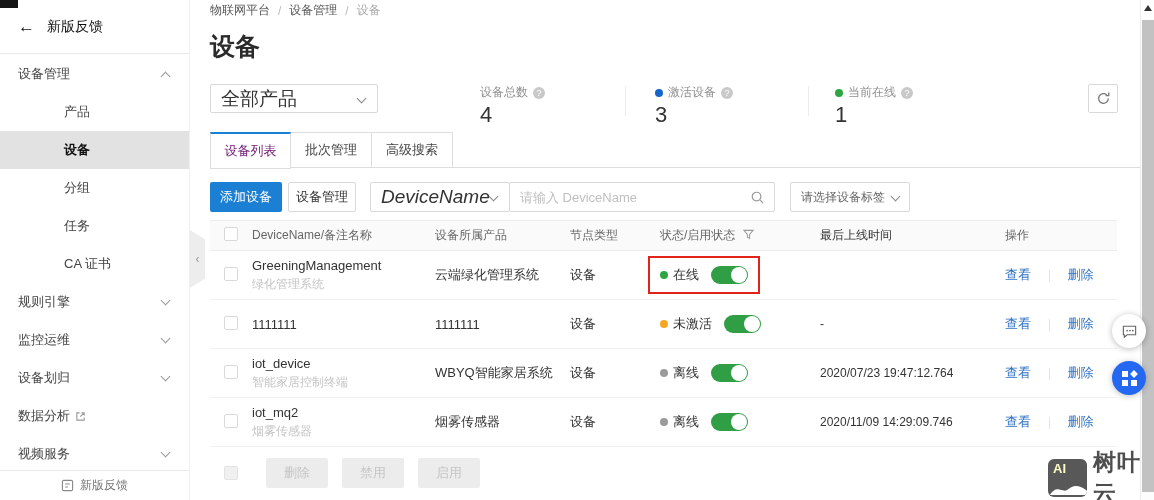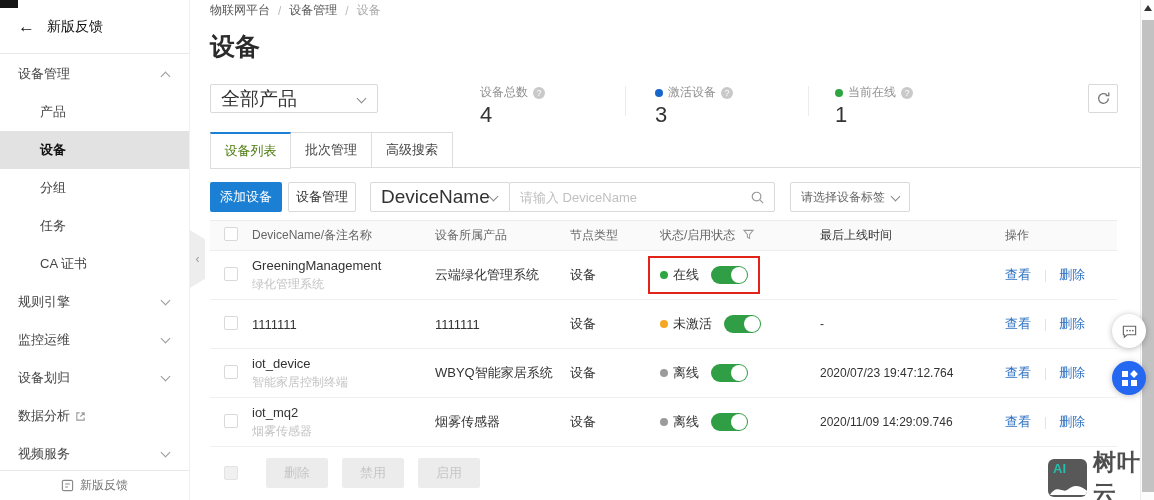--- a/index.html
+++ b/index.html
@@ -10,21 +10,21 @@
   
   .notch { position:absolute; left:0; top:0; width:18px; height:8px; background:#151515; z-index:6; }
 
   
   .sidebar { position:absolute; left:0; top:0; width:190px; height:500px; background:#fff; border-right:1px solid #f0f0f0; z-index:3; }
   .sidebar-header { height:54px; display:flex; align-items:center; padding:0 18px; border-bottom:1px solid #e8e8e8; gap:12px; }
   .back-arrow { font-size:17px; font-weight:bold; color:#111; line-height:1; }
   .instance-label { font-size:14px; color:#111; }
   .sidebar-nav { position:absolute; top:55px; left:0; right:0; }
   .nav-item { height:38px; display:flex; align-items:center; padding:0 18px; font-size:13px; color:#444; cursor:pointer; position:relative; }
-  .nav-item.child { padding-left:40px; }
+  .nav-item.child { padding-left:64px; }
   .nav-item.active { background:#e2e2e2; color:#111; font-weight:bold; }
   .nav-item .chev { position:absolute; right:20px; width:7px; height:7px; border-right:1.3px solid #999; border-bottom:1.3px solid #999; }
   .nav-item .chev.down { transform:rotate(45deg); top:14px; }
   .nav-item .chev.up { transform:rotate(-135deg); top:18px; }
   .ext-icon { margin-left:5px; display:inline-flex; }
   .sidebar-footer { position:absolute; bottom:0; left:0; right:0; height:30px; border-top:1px solid #e8e8e8; display:flex; align-items:center; justify-content:center; gap:6px; font-size:12px; color:#777; background:#fff; }
 
   
   .collapse-handle { position:absolute; left:190px; top:230px; width:15px; height:58px; background:#ededed; clip-path:polygon(0 0,100% 16%,100% 84%,0 100%); z-index:4; display:flex; align-items:center; justify-content:center; color:#9a9a9a; font-size:12px; cursor:pointer; }
 
@@ -49,45 +49,45 @@
   .help-icon { width:12px; height:12px; border-radius:50%; background:#c9c9c9; color:#fff; font-size:9px; line-height:12px; text-align:center; display:inline-block; }
   .stat-value { font-size:22px; color:#333; margin-top:1px; }
   .stat-divider { position:absolute; top:2px; width:1px; height:30px; background:#ececec; }
 
   .refresh-btn { position:absolute; left:878px; top:0; width:30px; height:29px; border:1px solid #d9d9d9; border-radius:2px; background:#fff; display:flex; align-items:center; justify-content:center; cursor:pointer; }
 
   
   .tabs { position:absolute; left:0; top:132px; width:100%; height:36px; }
   .tabs .tab-line { position:absolute; left:0; right:0; bottom:0; height:1px; background:#ddd; }
   .tab { position:absolute; top:0; height:36px; background:#fff; border:1px solid #ddd; display:flex; align-items:center; justify-content:center; font-size:13px; color:#444; cursor:pointer; }
-  .tab.active { height:37px; z-index:2; border-top:2px solid #1b7fd4; color:#4d7c0f; }
+  .tab.active { height:37px; z-index:2; border-top:2px solid #1b7fd4; color:#701a75; }
 
   
   .toolbar { position:absolute; left:0; top:182px; width:100%; height:30px; }
   .btn-primary { position:absolute; left:0; top:0; width:72px; height:30px; background:#1b7fd4; color:#fff; border:none; border-radius:2px; font-size:13px; cursor:pointer; font-family:inherit; }
   .btn-plain { position:absolute; left:78px; top:0; width:68px; height:30px; background:#fff; color:#333; border:1px solid #d9d9d9; border-radius:2px; font-size:13px; cursor:pointer; font-family:inherit; }
-  .type-select { position:absolute; left:160px; top:0; width:140px; height:30px; }
+  .type-select { position:absolute; left:160px; top:0; width:140px; height:30px;font-style:italic; }
   .search-box { position:absolute; left:299px; top:0; width:266px; height:30px; border:1px solid #d9d9d9; border-radius:2px; background:#fff; }
   .search-box input { position:absolute; left:10px; top:0; width:220px; height:28px; border:none; outline:none; font-size:13px; color:#333; font-family:inherit; }
   .search-box input::placeholder { color:#bfbfbf; }
   .search-icon { position:absolute; right:9px; top:7px; }
   .tag-select { position:absolute; left:580px; top:0; width:120px; height:30px; color:#666; font-size:12px; }
   .tag-select .chev { right:10px; }
 
   
   .table { position:absolute; left:0; top:220px; width:907px; }
   .thead { display:flex; align-items:center; height:31px; background:#fafafa; border-top:1px solid #ececec; border-bottom:1px solid #ececec; font-size:12px; color:#666; }
   .tr { display:flex; align-items:center; height:49px; border-bottom:1px solid #f0f0f0; background:#fff; font-size:13px; }
   .td-check { width:42px; padding-left:14px; }
   .td-name { width:183px; }
   .td-product { width:135px; }
   .td-node { width:90px; }
   .td-status { width:160px; }
   .td-time { width:185px; font-size:12px; color:#333; }
-  .td-ops { flex:1; }
+  .td-ops { flex:1;font-family:Liberation Mono, monospace; }
   .checkbox { width:14px; height:14px; border:1px solid #d9d9d9; border-radius:2px; background:#fff; display:inline-block; }
   .checkbox.disabled { background:#f0f0f0; border-color:#e3e3e3; }
   .dev-name { color:#333; }
   .dev-note { color:#c4c4c4; font-size:12px; margin-top:3px; }
   .status-wrap { display:inline-flex; align-items:center; }
   .status-wrap.highlight { border:2px solid #e2231a; padding:8px 10px; margin:-10px 12px -10px -12px; }
   .dot { width:8px; height:8px; border-radius:50%; display:inline-block; margin-right:5px; }
   .toggle { width:37px; height:18px; border-radius:9px; background:#2f9e44; position:relative; display:inline-block; margin-left:12px; cursor:pointer; }
   .toggle .knob { position:absolute; right:1px; top:1px; width:16px; height:16px; border-radius:50%; background:#fff; }
   .link { color:#3173c4; text-decoration:none; cursor:pointer; }
@@ -111,21 +111,21 @@
   .apps-grid { width:15px; height:15px; position:relative; }
   .apps-grid i { position:absolute; width:6px; height:6px; background:#fff; }
   .apps-grid i.sq1 { left:0; top:0; }
   .apps-grid i.dia { right:0; top:0; transform:rotate(45deg) scale(.92); }
   .apps-grid i.sq2 { left:0; bottom:0; }
   .apps-grid i.sq3 { right:0; bottom:0; }
 
   
   .watermark { position:absolute; left:1048px; top:447px; display:flex; align-items:center; gap:6px; z-index:8; opacity:.92; }
   .wm-icon { width:46px; height:38px; background:#4a4a4a; border-radius:6px; position:relative; overflow:hidden; }
-  .wm-ai { position:absolute; left:5px; top:2px; color:#14b8a6; font-size:13px; font-weight:bold; }
+  .wm-ai { position:absolute; left:5px; top:2px; color:#fef9c3; font-size:13px; font-weight:bold; }
   .wm-text { font-size:23px; font-weight:bold; color:#3f3f3f; letter-spacing:1px; }
 </style>
 </head>
 <body>
 
 <div class="page">
 
   <div class="notch"></div>
 
   <aside class="sidebar">

